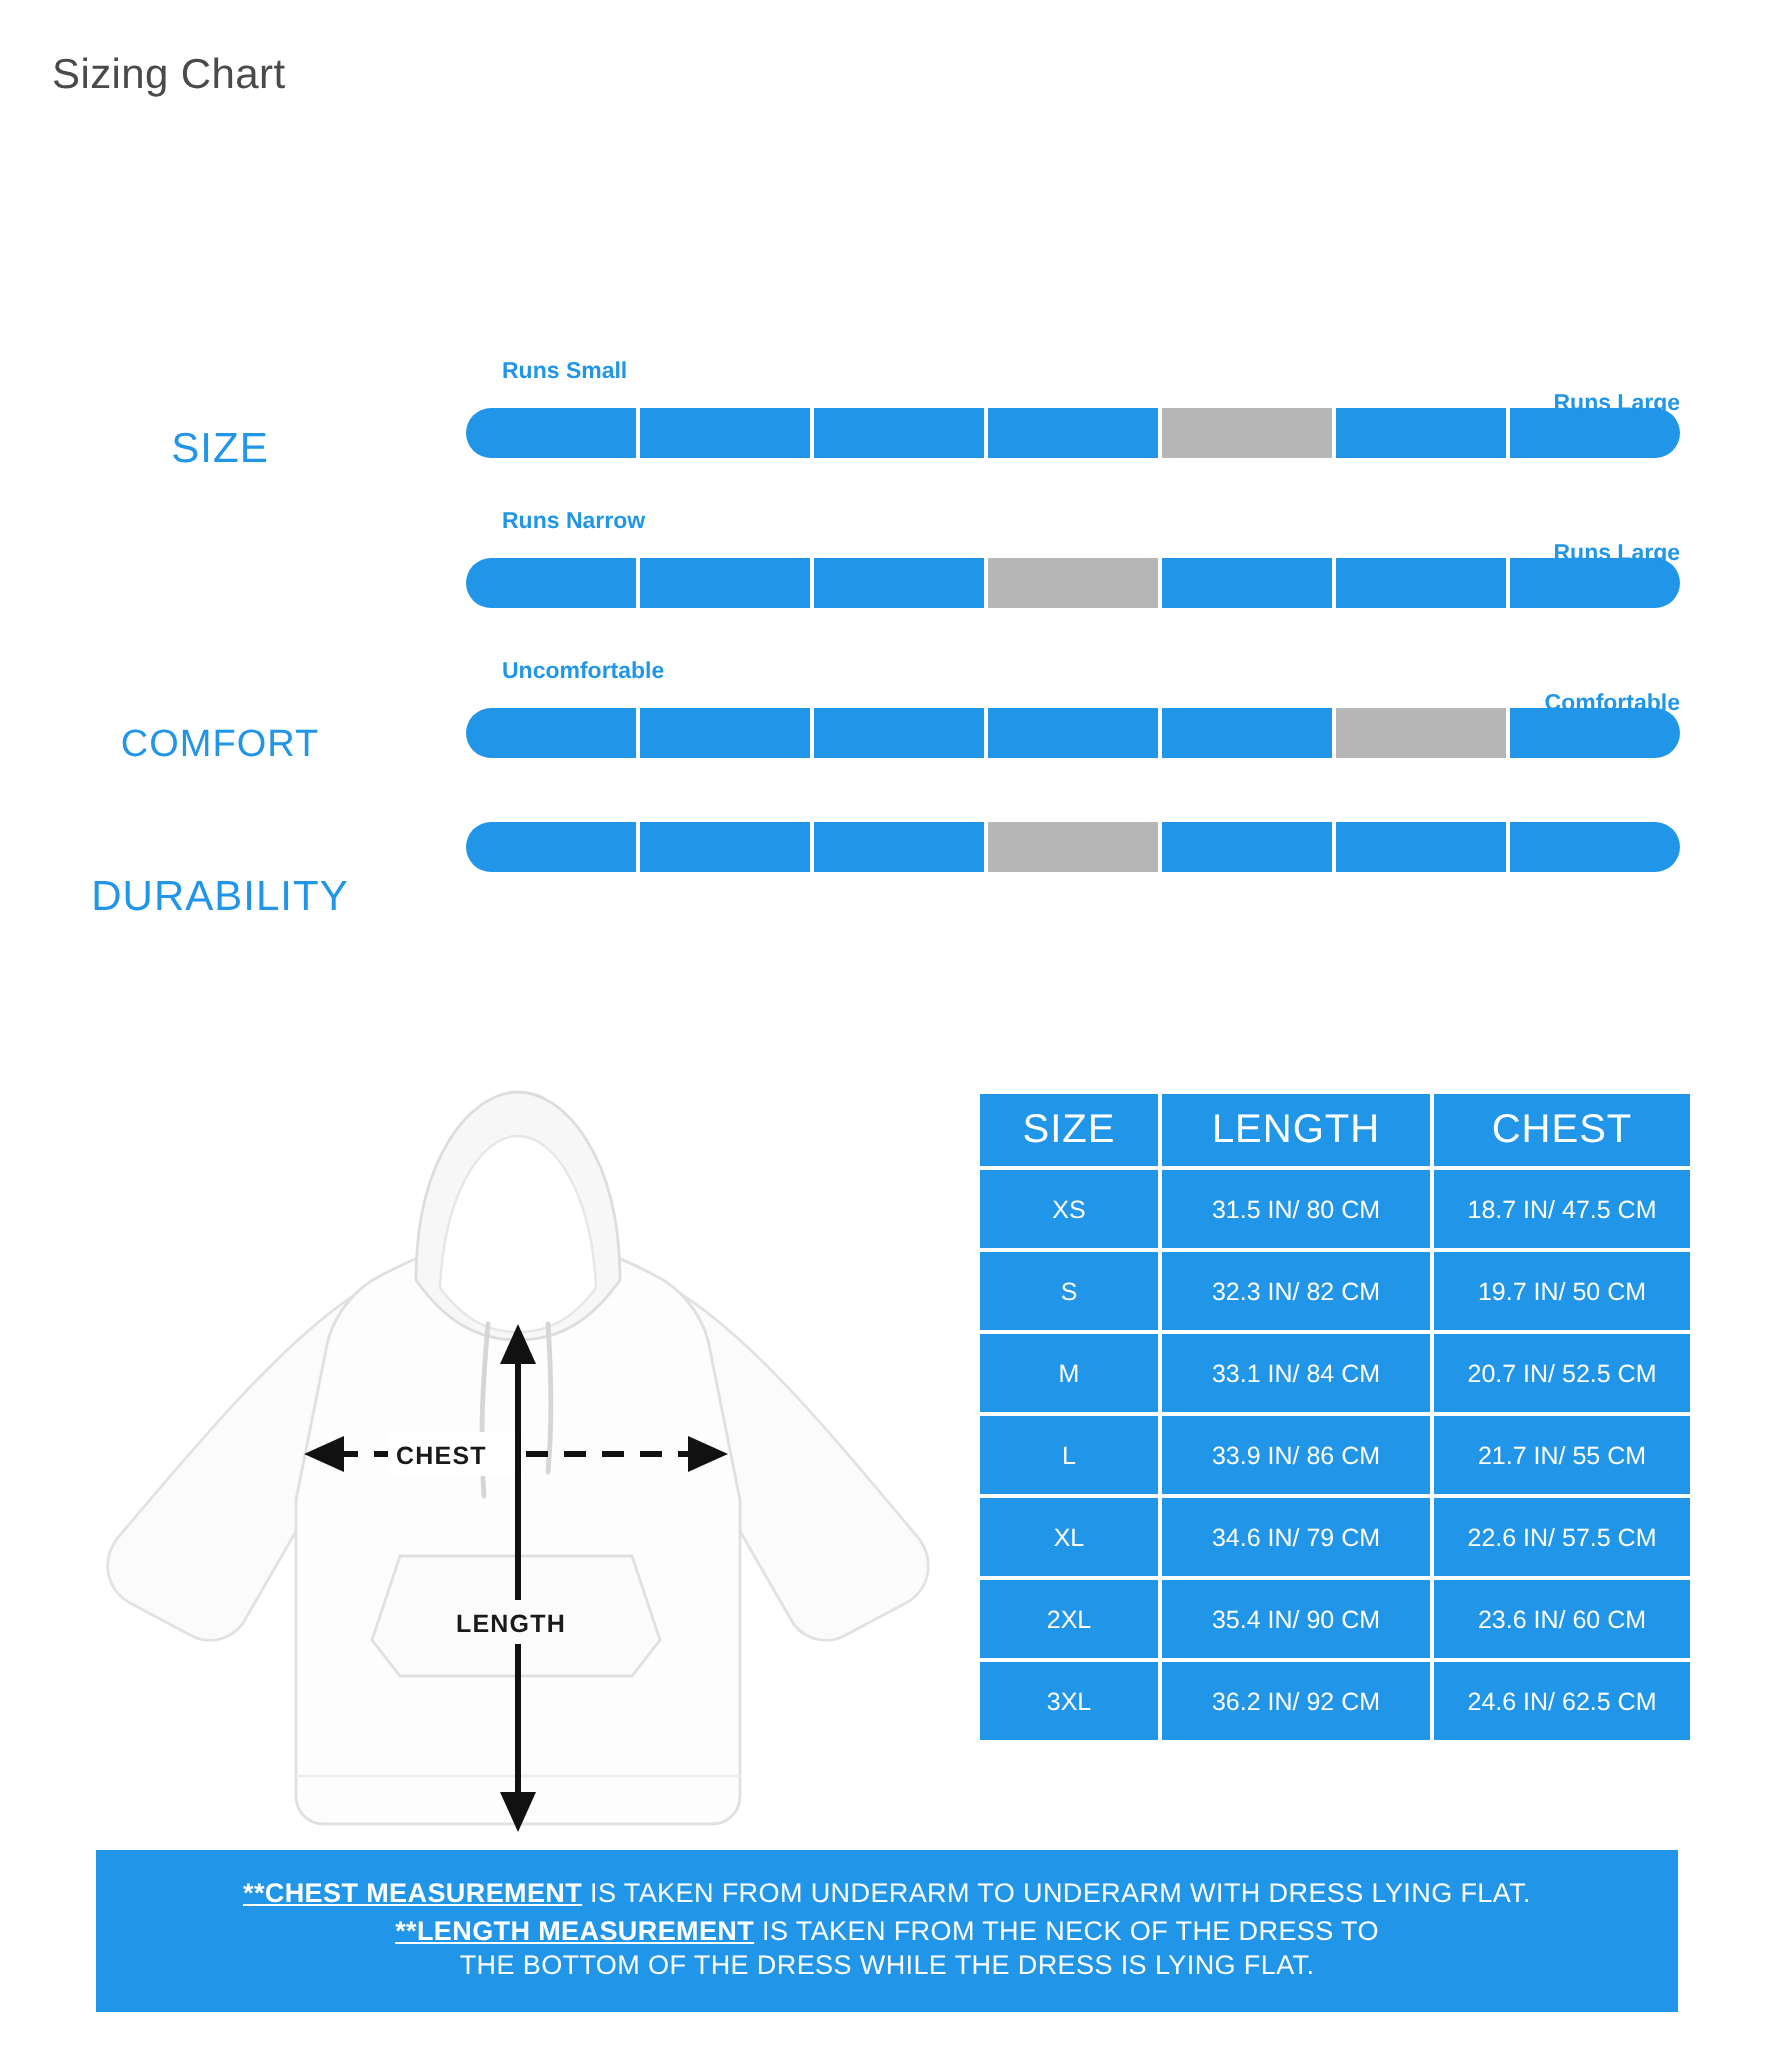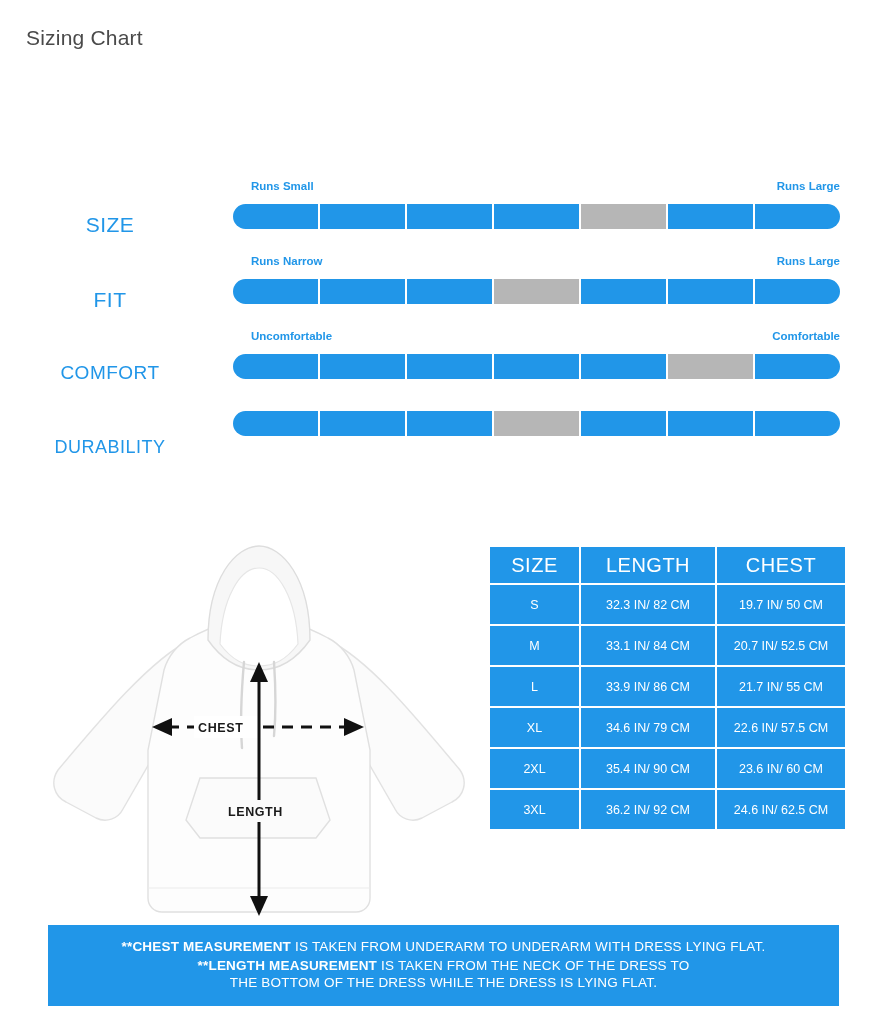--- a/index.html
+++ b/index.html
@@ -44,37 +44,37 @@
     left: 0;
     width: 220px;
     text-align: center;
     color: #2196e8;
     font-size: 21px;
     letter-spacing: 0.5px;
   }
   .rating-row.r0 .rating-label { top: 33px; }
   .rating-row.r1 .rating-label { top: 33px; }
   .rating-row.r2 .rating-label { top: 32px; font-size: 19px; }
-  .rating-row.r3 .rating-label { top: 32px; font-size: 18px; }
+  .rating-row.r3 .rating-label { top: 32px; font-size: 21px; }
 
   .scale-wrap {
     position: absolute;
     left: 233px;
     width: 607px;
     top: 0;
   }
   .scale-captions {
     position: relative;
     height: 18px;
     font-size: 11.5px;
     font-weight: bold;
     color: #2196e8;
   }
   .cap-left { position: absolute; left: 18px; top: 0; }
-  .cap-right { position: absolute; right: 0; top: 0; }
+  .cap-right { position: absolute; right: 0; top: 16px; }
   .scale-bar {
     display: flex;
     height: 25px;
     margin-top: 6px;
     border-radius: 13px;
     overflow: hidden;
   }
   .seg {
     flex: 1 1 0;
     background: #2196e8;
@@ -131,21 +131,21 @@
     top: 925px;
     width: 791px;
     background: #2196e8;
     color: #ffffff;
     text-align: center;
     padding: 12px 10px 14px 10px;
     font-size: 13.5px;
     line-height: 19px;
     letter-spacing: 0.2px;
   }
-  .footer-note b { font-weight: bold; }
+  .footer-note b { font-weight: bold; text-decoration: underline; }
   .fn-line { display: block; }
   .fn-line3 { display: block; margin-top: -2px; }
 </style>
 </head>
 <body>
 
 <div class="page">
 
   <div class="page-title">Sizing Chart</div>
 
@@ -164,21 +164,20 @@
           <div class="seg"></div>
           <div class="seg"></div>
           <div class="seg off"></div>
           <div class="seg"></div>
           <div class="seg"></div>
         </div>
       </div>
     </div>
 
     <div class="rating-row r1">
-      <div class="rating-label">FIT</div>
       <div class="scale-wrap">
         <div class="scale-captions">
           <span class="cap-left">Runs Narrow</span>
           <span class="cap-right">Runs Large</span>
         </div>
         <div class="scale-bar">
           <div class="seg"></div>
           <div class="seg"></div>
           <div class="seg"></div>
           <div class="seg off"></div>
@@ -269,20 +268,25 @@
   <table class="size-table">
     <thead>
       <tr>
         <th class="col-size">SIZE</th>
         <th class="col-length">LENGTH</th>
         <th class="col-chest">CHEST</th>
       </tr>
     </thead>
     <tbody>
       <tr>
+        <td>XS</td>
+        <td>31.5 IN/ 80 CM</td>
+        <td>18.7 IN/ 47.5 CM</td>
+      </tr>
+      <tr>
         <td>S</td>
         <td>32.3 IN/ 82 CM</td>
         <td>19.7 IN/ 50 CM</td>
       </tr>
       <tr>
         <td>M</td>
         <td>33.1 IN/ 84 CM</td>
         <td>20.7 IN/ 52.5 CM</td>
       </tr>
       <tr>

